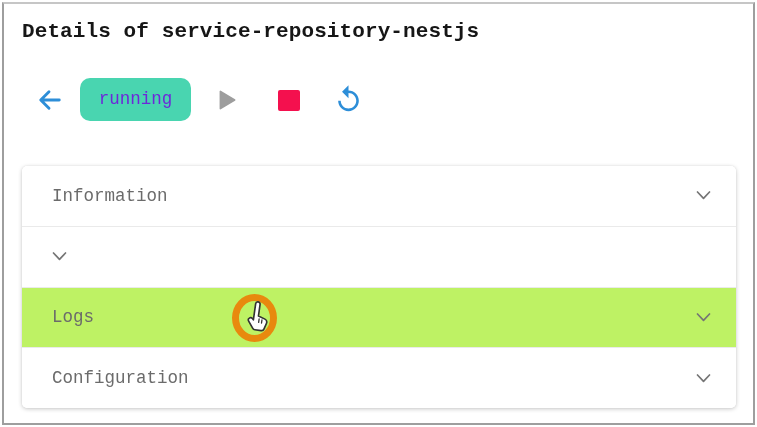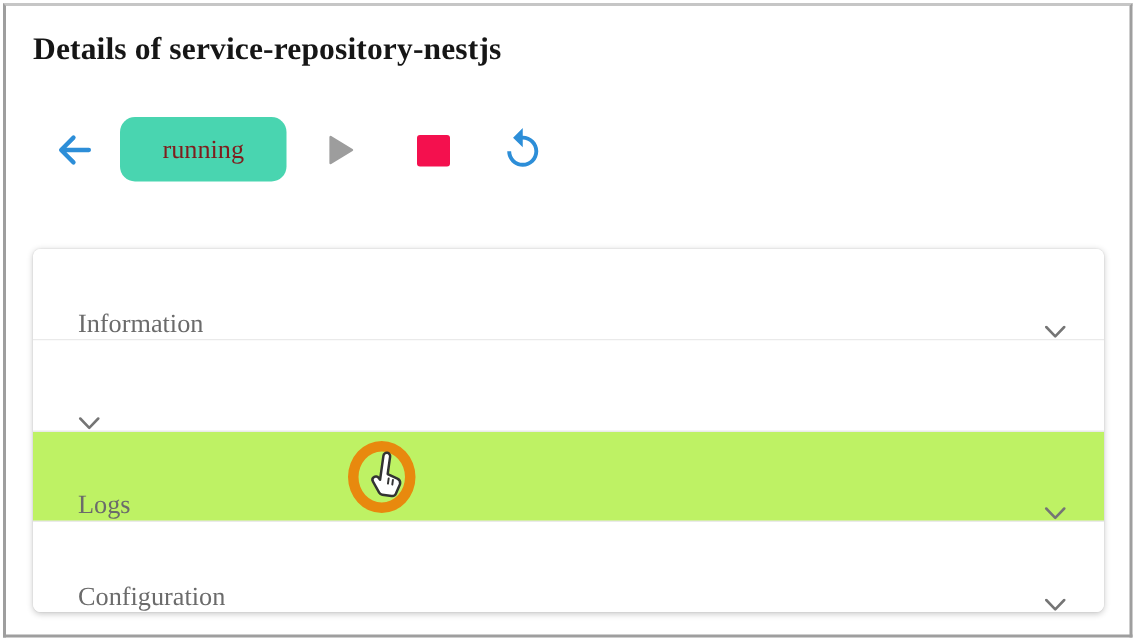--- a/index.html
+++ b/index.html
@@ -5,21 +5,21 @@
   html, body { margin: 0; padding: 0; background: #ffffff; }
   * { box-sizing: border-box; }
   .screen {
     position: relative;
     margin: 2px;
     width: 753px;
     height: 423px;
     background: #ffffff;
     border: 2px solid #9e9e9e;
     border-top-color: #c6c6c6;
-    font-family: Liberation Serif, serif;
+    font-family: Liberation Mono, monospace;
     overflow: hidden;
   }
   .title {
     position: absolute;
     left: 18px;
     top: 16px;
     font-size: 21px;
     font-weight: 700;
     color: #161616;
     letter-spacing: 0.1px;
@@ -46,21 +46,21 @@
     border-radius: 2px;
   }
   .status-badge {
     position: absolute;
     left: 76px;
     top: 74px;
     width: 111px;
     height: 43px;
     background: #49d5b0;
     border-radius: 10px;
-    color: #7f1d1d;
+    color: #6d28d9;
     font-size: 17.5px;
     line-height: 43px;
     text-align: center;
   }
   
   .card {
     position: absolute;
     left: 18px;
     top: 162px;
     width: 714px;
@@ -68,21 +68,21 @@
     background: #ffffff;
     border-radius: 5px;
     box-shadow: 0 1px 4px rgba(0,0,0,0.22), 0 0 1px rgba(0,0,0,0.14);
     display: flex;
     flex-direction: column;
     overflow: hidden;
   }
   .acc-row {
     flex: 1;
     display: flex;
-    align-items: flex-end;
+    align-items: center;
     padding: 0 25px 0 30px;
     border-bottom: 1px solid #eaeaea;
     background: #ffffff;
     cursor: pointer;
   }
   .acc-row:last-child { border-bottom: none; }
   .acc-row.highlight { background: #bef264; }
   .acc-label {
     flex: 1;
     font-size: 17.5px;

